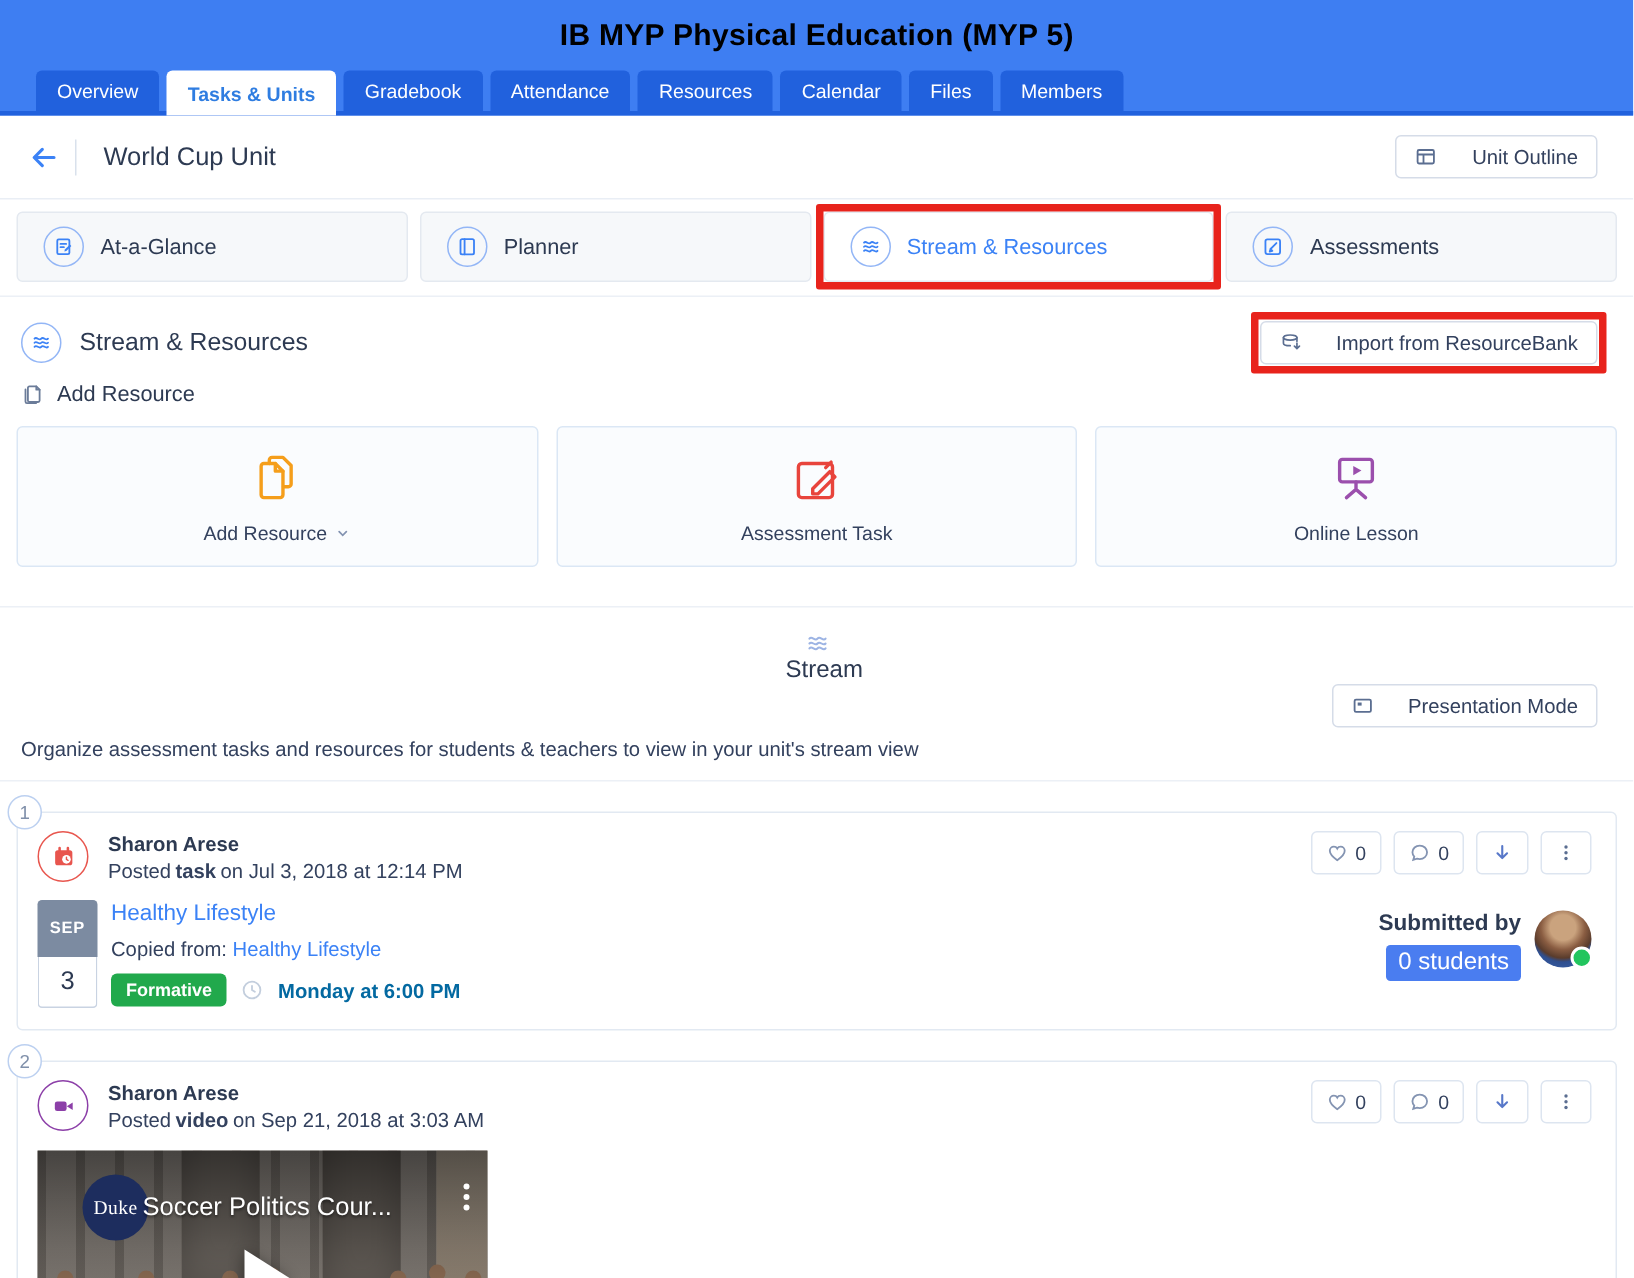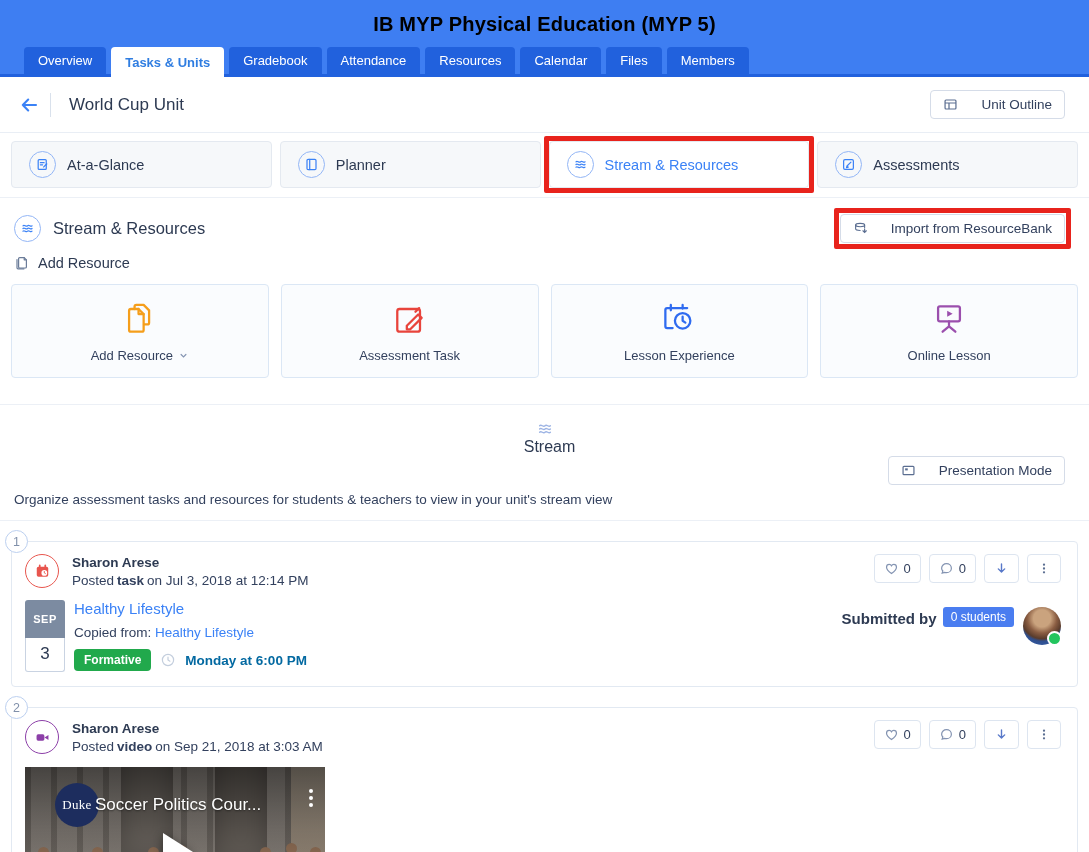--- a/index.html
+++ b/index.html
@@ -77,23 +77,23 @@
                     font-size:17px; color:#2d3a52; padding:6px 0 7px 0; }
   .task-col { margin-left:9px; }
   .task-title { font-size:15px; color:#3b82f6; cursor:pointer; }
   .copied { font-size:13.5px; color:#33415e; margin-top:8px; }
   .copied a { color:#3b82f6; text-decoration:none; cursor:pointer; }
   .meta-row { display:flex; align-items:center; gap:9px; margin-top:9px; }
   .fbadge { background:#21a94c; color:#fff; font-size:12px; font-weight:700; border-radius:4px; padding:4px 10px; }
   .due { font-size:13.5px; color:#0369a1;font-weight:bold; }
 
   .submit-col { margin-left:auto; display:flex; align-items:flex-start; gap:9px; padding-top:7px; }
-  .submit-lbls { display:flex; align-items:flex-end; gap:6px; }
+  .submit-lbls { display:flex; flex-direction:column; align-items:flex-end; gap:6px; }
   .submit-lbl { font-size:15px; font-weight:700; color:#2d3a52; }
-  .sbadge { background:#4a7df0; color:#fff; font-size:12px; border-radius:3px; padding:3px 8px; }
+  .sbadge { background:#4a7df0; color:#fff; font-size:16px; border-radius:3px; padding:3px 8px; }
   .photo { position:relative; width:38px; height:38px; border-radius:50%;
            background:radial-gradient(circle at 50% 30%, #caa37e 0 26%, #8a5d42 45%, #5a3c2c 62%, #2f4f8f 70%, #3a62ad 100%); }
   .photo::after { content:""; position:absolute; right:-1px; bottom:-1px; width:11px; height:11px; border-radius:50%;
                   background:#22c55e; border:2px solid #fff; }
 
   
   .vthumb { position:relative; width:300px; height:200px; margin-top:13px; overflow:hidden; cursor:pointer;
             background:linear-gradient(180deg,#8a8580 0%,#78726d 45%,#6e6a64 62%,#8a8260 66%,#8f875b 72%,#6f6844 100%); }
   .vbuild { position:absolute; left:0; top:0; right:0; height:132px;
             background:repeating-linear-gradient(90deg, rgba(40,36,32,.28) 0 6px, transparent 6px 26px),
@@ -253,29 +253,20 @@
       </span>
     </div>
     <div class="rescard">
       <svg width="40" height="40" viewBox="0 0 44 44" fill="none" stroke="#e8443c" stroke-width="2.5" stroke-linecap="round" stroke-linejoin="round">
           <rect x="8" y="11" width="25" height="25" rx="2.5"></rect>
           <path d="M18.5 29.5L31 17l3.8 3.8-12.5 12.5h-3.8v-3.8zM28 14l4-4"></path>
         </svg>
       <span class="lbl">Assessment Task</span>
     </div>
     <div class="rescard">
-      <svg width="40" height="40" viewBox="0 0 44 44" fill="none" stroke="#2f6bf0" stroke-width="2.5" stroke-linecap="round" stroke-linejoin="round">
-          <path d="M31 10H9a2 2 0 0 0-2 2v18a2 2 0 0 0 2 2h6"></path>
-          <path d="M13 6.5v6M26 6.5v4"></path>
-          <circle cx="26" cy="24" r="8.5" fill="#fafcfe"></circle>
-          <path d="M26 19.5V24l3 2"></path>
-        </svg>
-      <span class="lbl">Lesson Experience</span>
-    </div>
-    <div class="rescard">
       <svg width="40" height="40" viewBox="0 0 44 44" fill="none" stroke="#9b4fad" stroke-width="2.5" stroke-linecap="round" stroke-linejoin="round">
           <rect x="10" y="8" width="24" height="16.5" rx="2"></rect>
           <path d="M20 12.8l6 3.4-6 3.4z" fill="#9b4fad" stroke="none"></path>
           <path d="M22 24.5v5.5M22 30l-7 6M22 30l7 6"></path>
         </svg>
       <span class="lbl">Online Lesson</span>
     </div>
   </div>
 
   <div class="hr" style="margin-top:26px;"></div>

